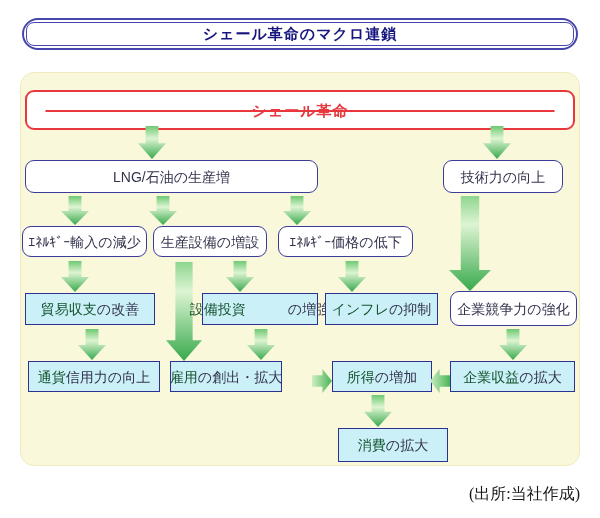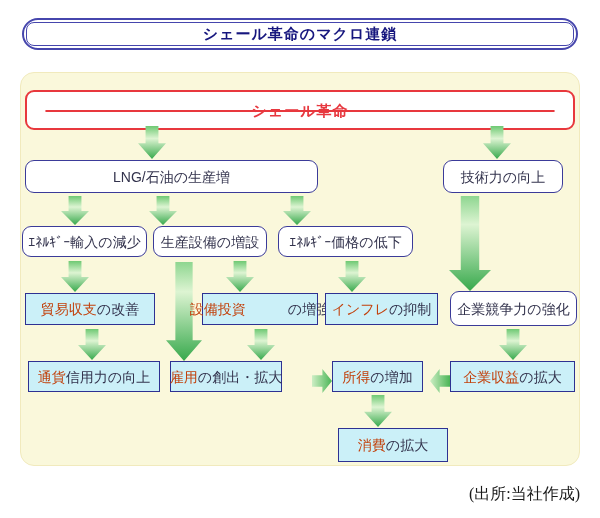--- a/index.html
+++ b/index.html
@@ -22,21 +22,21 @@
     border:2px solid #e8383d; border-radius:9px; background:#ffffff; padding:18px; }
   .shale-inner { width:100%; height:100%; border:1.5px solid #e8383d; border-radius:5px;
     display:flex; align-items:center; justify-content:center; }
   .shale-inner span { font-size:15px; font-weight:bold; color:#e7383f; letter-spacing:1px; white-space:nowrap; }
 
   
   .node { position:absolute; display:flex; align-items:center; justify-content:center;
     font-size:14px; color:#33334d; white-space:nowrap; line-height:1; }
   .wr { background:#ffffff; border:1.6px solid #3b3b99; border-radius:9px; }
   .cy { background:#cbf0f8; border:1.8px solid #2e3192; }
-  .em { color:#c2410c; }
+  .em { color:#14532d; }
 
   
   .av { position:absolute; width:28px;
     background:linear-gradient(180deg,#6ec973 0%,#ddf4d2 38%,#37a94c 100%);
     clip-path:polygon(27% 0,73% 0,73% 52%,100% 52%,50% 100%,0 52%,27% 52%); }
   .avL1 { position:absolute; width:36px;
     background:linear-gradient(180deg,#8ed690 0%,#ddf4d2 30%,#37a94c 100%);
     clip-path:polygon(26% 0,74% 0,74% 79%,100% 79%,50% 100%,0 79%,26% 79%); }
   .avL2 { position:absolute; width:42px;
     background:linear-gradient(180deg,#8ed690 0%,#ddf4d2 30%,#37a94c 100%);
@@ -124,21 +124,21 @@
 
   <div class="node cy" style="left:28px; top:361px; width:132px; height:31px;">
     <span class="em">通貨</span>
       <span>信用力の向上</span>
   </div>
   <div class="node cy" style="left:170px; top:361px; width:112px; height:31px;">
     <span class="em">雇用</span>
       <span>の創出・拡大</span>
   </div>
   <div class="ahr" style="left:312px; top:369px;"></div>
-  <div class="node cy" style="left:332px; top:361px; width:91px; height:31px;">
+  <div class="node cy" style="left:332px; top:361px; width:100px; height:31px;">
     <span class="em">所得</span>
       <span>の増加</span>
   </div>
   <div class="ahl" style="left:430px; top:369px;"></div>
   <div class="node cy" style="left:450px; top:361px; width:125px; height:31px;">
     <span class="em">企業収益</span>
       <span>の拡大</span>
   </div>
 
   <div class="av" style="left:364px; top:395px; height:32px;"></div>

